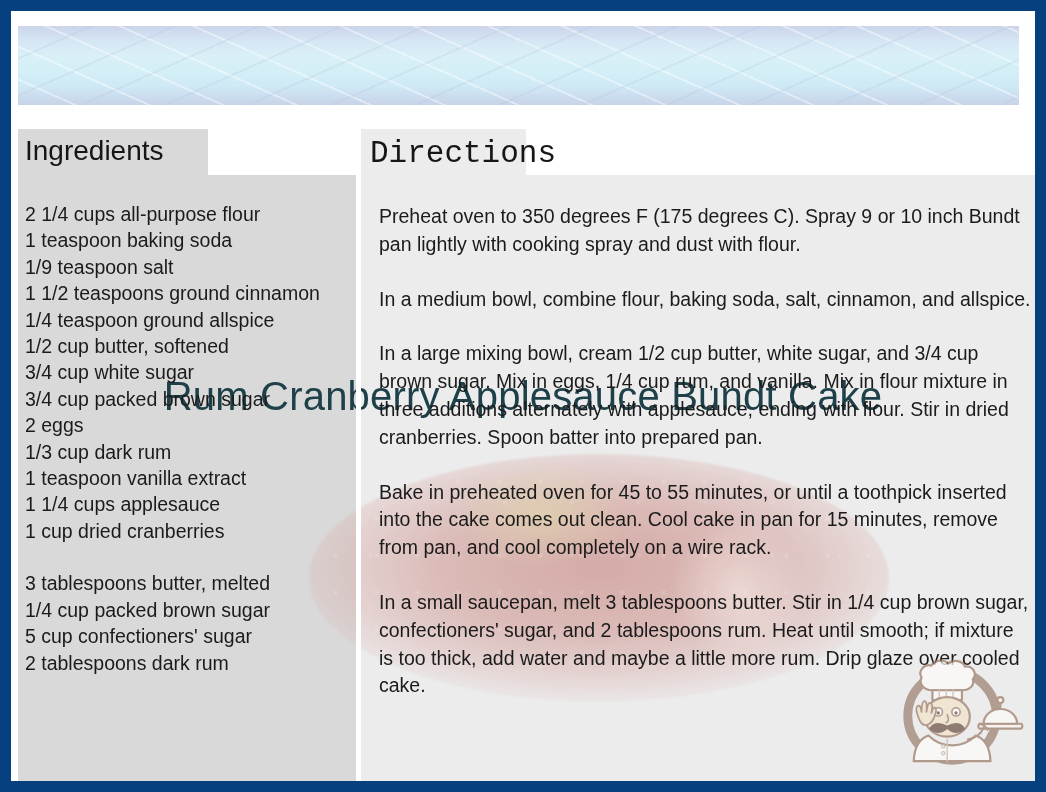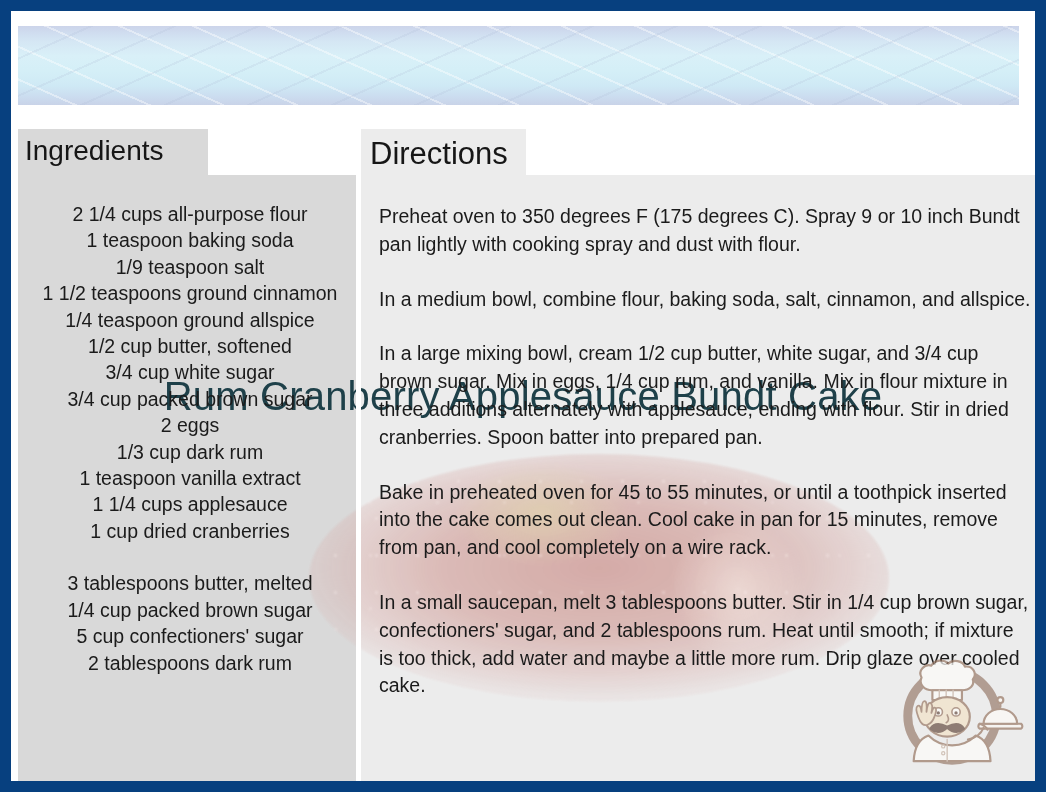--- a/index.html
+++ b/index.html
@@ -132,20 +132,21 @@
     background: #ececec;
   }
   .dir-head-text {
     position: absolute;
     left: 359px;
     top: 125px;
     font-size: 31px;
     color: #161616;
     z-index: 4;
     white-space: nowrap;
+    font-family: Liberation Mono, monospace;
   }
   .dir-panel {
     position: absolute;
     left: 350px;
     top: 164px;
     width: 674px;
     height: 606px;
     background: #ececec;
   }
 
@@ -153,21 +154,21 @@
   .ing-list {
     position: absolute;
     left: 14px;
     top: 190px;
     width: 330px;
     z-index: 5;
     font-size: 19.5px;
     line-height: 26.4px;
     color: #1b1b1b;
   }
-  .ing-list .item { white-space: nowrap; text-align: center; }
+  .ing-list .item { white-space: nowrap; }
   .ing-gap { height: 26px; }
 
   .dir-list {
     position: absolute;
     left: 368px;
     top: 192px;
     width: 652px;
     z-index: 5;
     font-size: 19.5px;
     line-height: 27.8px;

